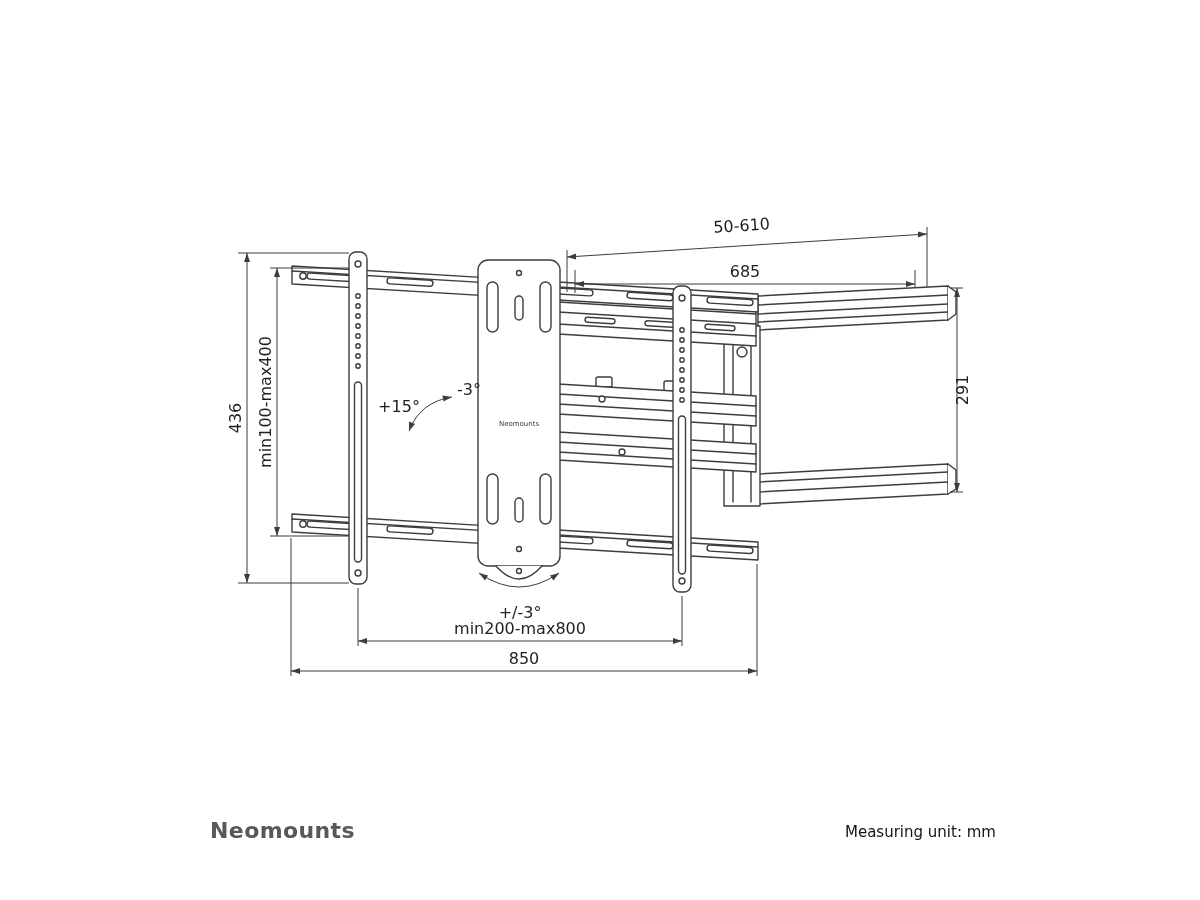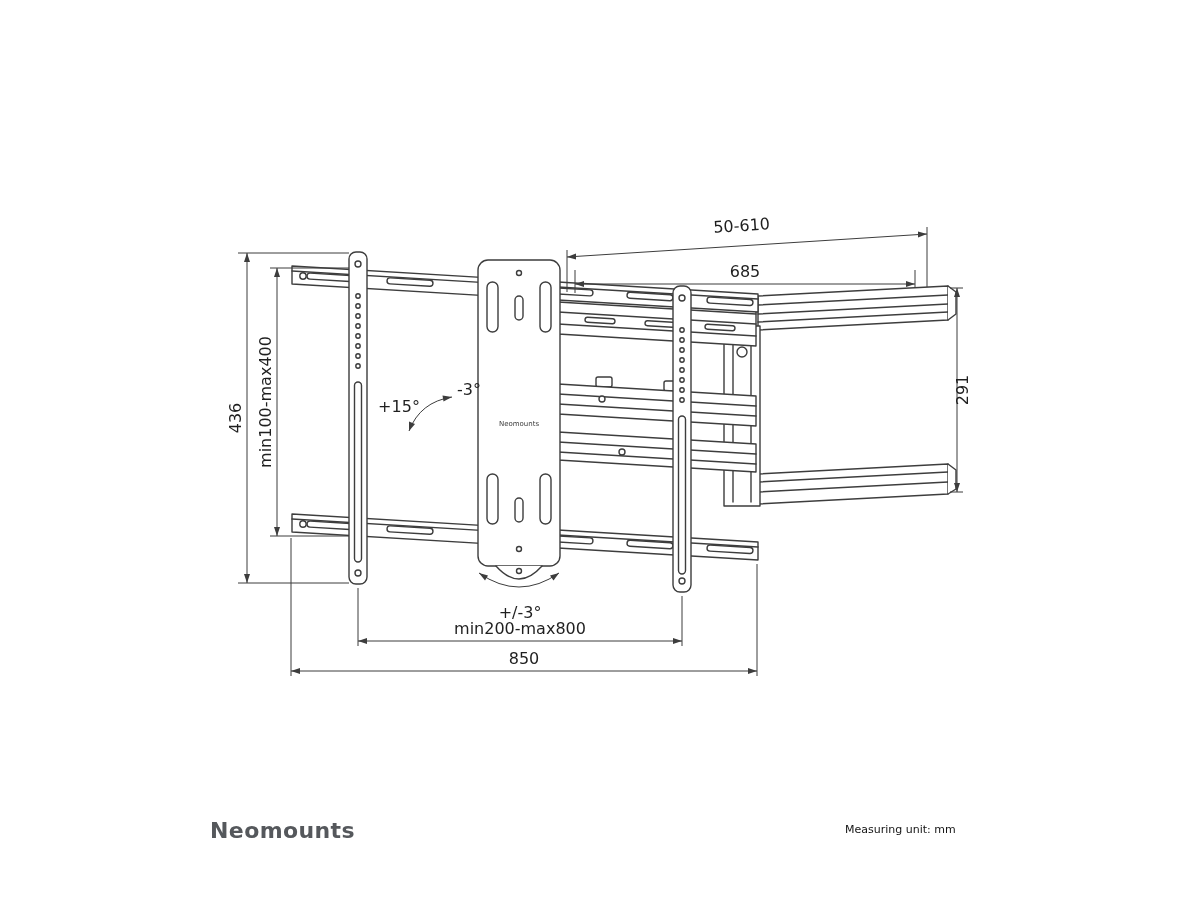--- a/index.html
+++ b/index.html
@@ -10,21 +10,21 @@
   svg{position:absolute;top:0;left:0;}
   .dim-label{font-family:"DejaVu Sans",sans-serif;font-size:16px;fill:#1f1f1f;}
   .angle-label{font-family:"DejaVu Sans",sans-serif;font-size:16px;fill:#1f1f1f;}
   .plate-label{font-family:"DejaVu Sans",sans-serif;font-size:7px;fill:#3b3b3b;}
   .footer-brand{
     position:absolute;left:210px;top:818px;
     font-size:22px;font-weight:600;color:#55585c;letter-spacing:.4px;
   }
   .footer-unit{
     position:absolute;left:845px;top:823px;
-    font-size:11px;color:#141414;
+    font-size:15px;color:#141414;
   }
 </style>
 </head>
 <body>
 
 <svg width="1200" height="900" viewBox="0 0 1200 900">
 
   <g stroke="#3d3d3d" stroke-width="1.4" fill="none" stroke-linejoin="round" stroke-linecap="round">
 
     <g>

